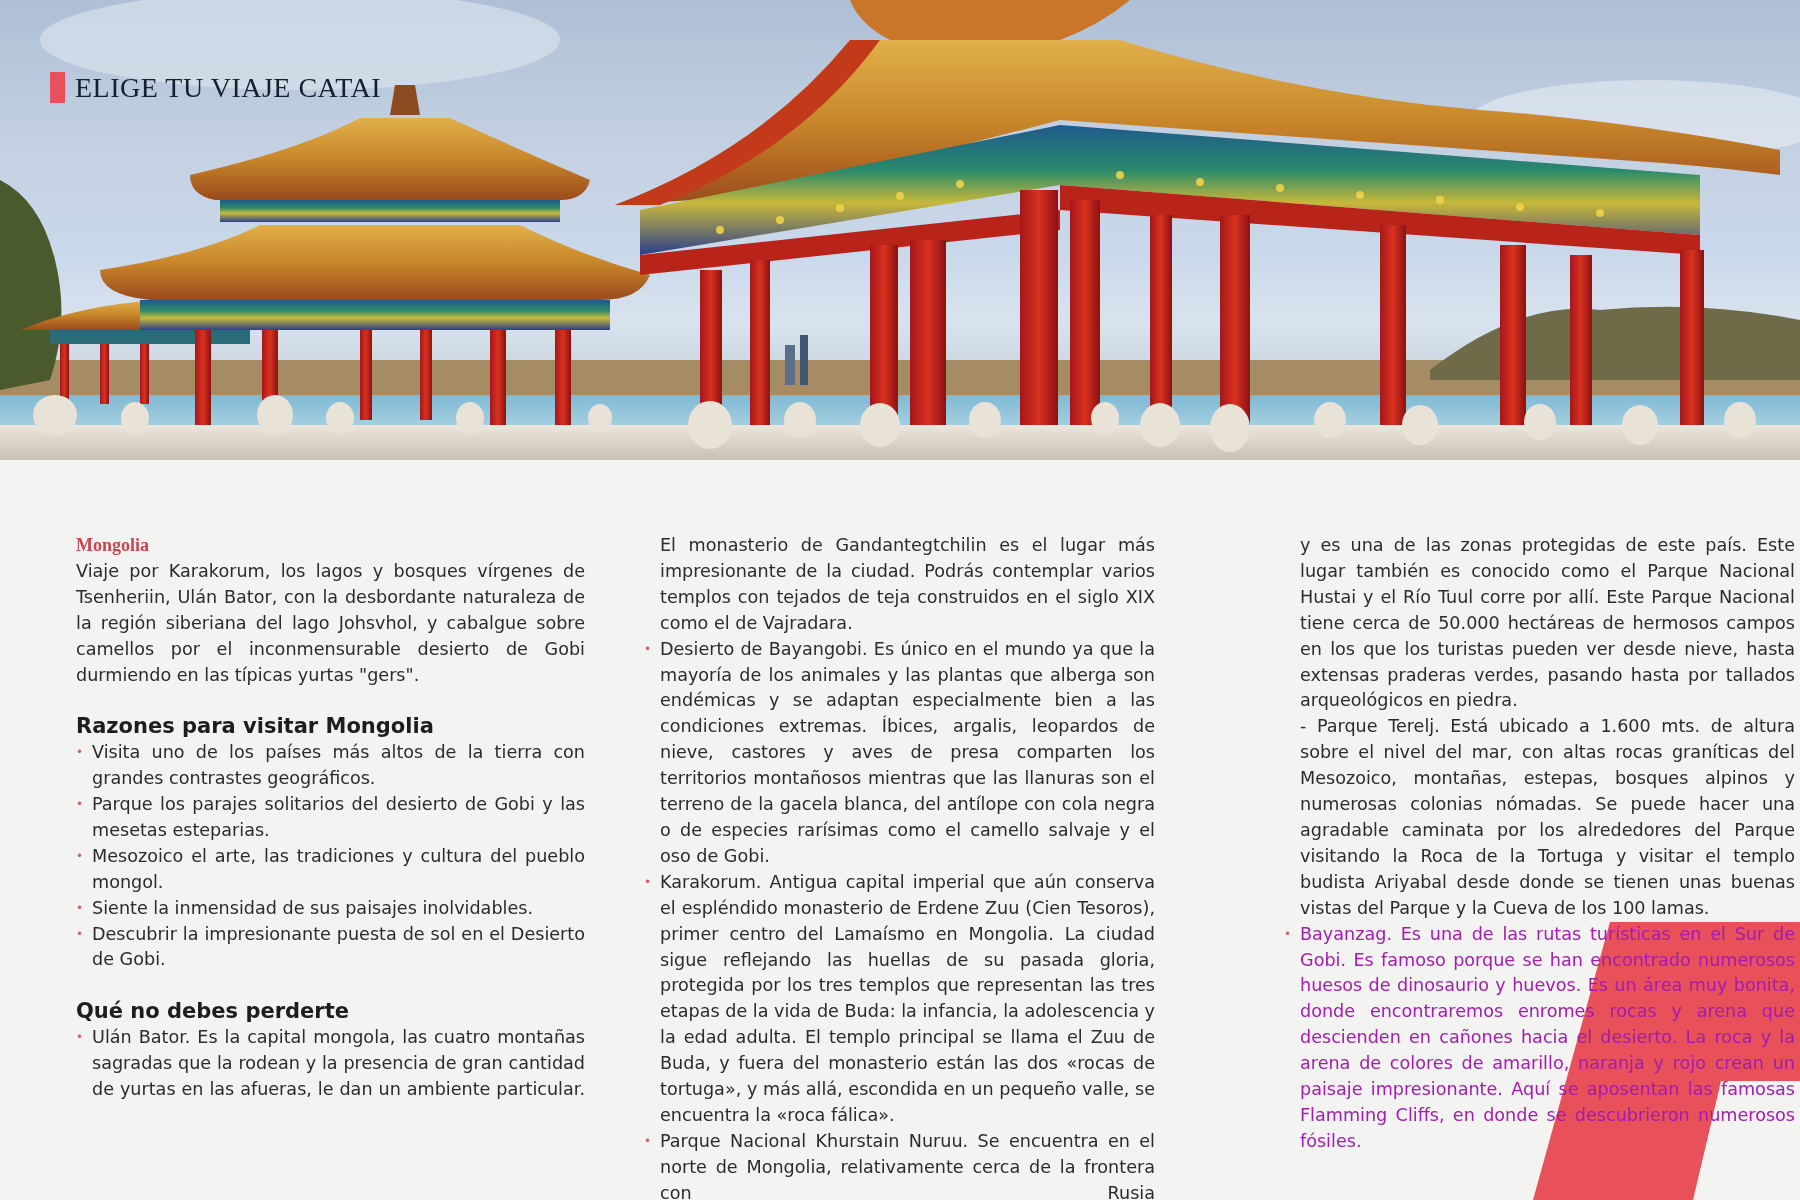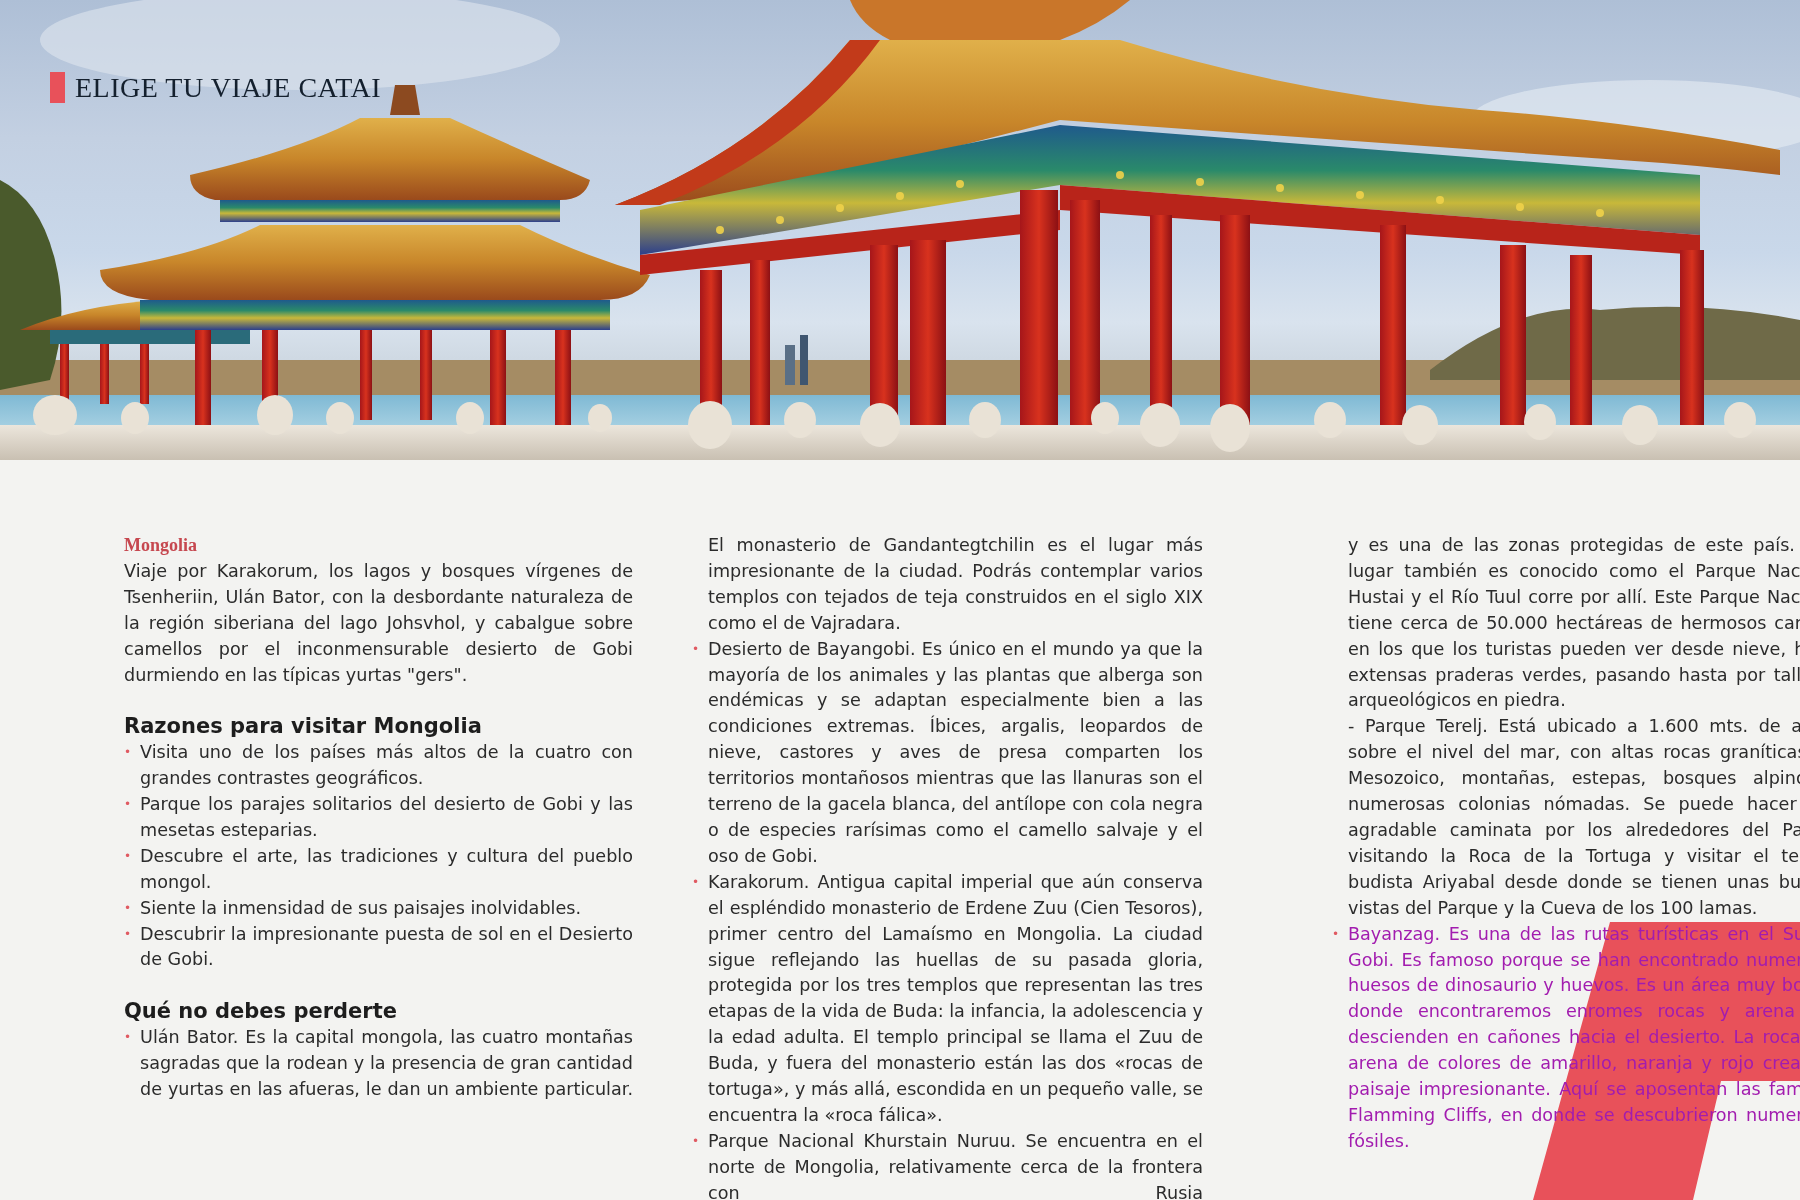--- a/index.html
+++ b/index.html
@@ -24,21 +24,20 @@
     color: #14202e; letter-spacing: 0.5px;
   }
   .title-text div { white-space: nowrap; }
 
   .red-shape { position: absolute; left: 0; top: 0; width: 1800px; height: 1200px; pointer-events: none; }
 
   .col {
     position: absolute; top: 533px; width: 509px;
     font-size: 17.6px; line-height: 25.9px; color: #2b2b2b;
     text-align: justify;
-    margin-left: 48px;
   }
   .col1 { left: 76px; }
   .col2 { left: 660px; width: 495px; }
   .col3 { left: 1300px; width: 495px; }
   .col p { margin: 0; }
   .sec-title-red {
     font-family: "Liberation Serif", serif; font-weight: bold; color: #c6474f; font-size: 18px;
   }
   .sec-title {
     font-weight: bold; color: #1d1d1d; font-size: 21px; margin-top: 25.9px !important;
@@ -193,23 +192,23 @@
   <polygon points="1610,922 1800,922 1800,1081 1721,1081 1693,1200 1533,1200" fill="#e8515a"></polygon>
 </svg>
 
 <div class="text-layer">
 
   <div class="col col1">
     <p class="sec-title-red">Mongolia</p>
     <p>Viaje por Karakorum, los lagos y bosques vírgenes de Tsenheriin, Ulán Bator, con la desbordante naturaleza de la región siberiana del lago Johsvhol, y cabalgue sobre camellos por el inconmensurable desierto de Gobi durmiendo en las típicas yurtas "gers".</p>
     <p class="sec-title">Razones para visitar Mongolia</p>
     <ul>
-      <li>Visita uno de los países más altos de la cuatro con grandes contrastes geográficos.</li>
+      <li>Visita uno de los países más altos de la tierra con grandes contrastes geográficos.</li>
       <li>Parque los parajes solitarios del desierto de Gobi y las mesetas esteparias.</li>
-      <li>Descubre el arte, las tradiciones y cultura del pueblo mongol.</li>
+      <li>Mesozoico el arte, las tradiciones y cultura del pueblo mongol.</li>
       <li>Siente la inmensidad de sus paisajes inolvidables.</li>
       <li>Descubrir la impresionante puesta de sol en el Desierto de Gobi.</li>
     </ul>
     <p class="sec-title">Qué no debes perderte</p>
     <ul>
       <li class="last-line-justify">Ulán Bator. Es la capital mongola, las cuatro montañas sagradas que la rodean y la presencia de gran cantidad de yurtas en las afueras, le dan un ambiente particular.</li>
     </ul>
   </div>
 
   <div class="col col2">

